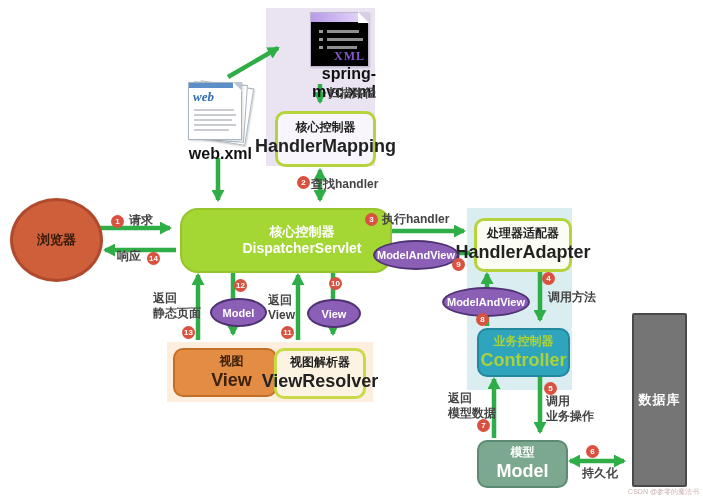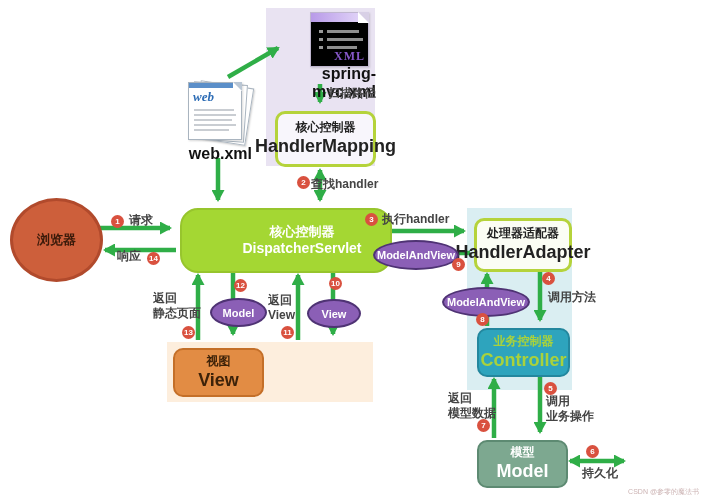--- a/index.html
+++ b/index.html
@@ -25,21 +25,21 @@
   .node.dispatcher .zh{font-size:13px;}
   .node.dispatcher .en{font-size:14px;text-align:right;}
 
   .node.hmapping{left:275px;top:111px;width:95px;height:50px;background:#f8f6fc;border:3px solid #b5d33b;color:#222;}
   .node.hadapter{left:474px;top:218px;width:92px;height:48px;background:#fbfdf4;border:3px solid #b5d33b;color:#222;}
   .node.controller{left:477px;top:328px;width:89px;height:45px;background:var(--controller-teal,#2ea4bd);
         border:2px solid #23879e;color:#a9d23c;}
   .node.model{left:477px;top:440px;width:87px;height:44px;background:var(--model-sage,#7da890);
         border:2px solid #5d8a72;color:#ffffff;}
   .node.view{left:173px;top:348px;width:87px;height:45px;background:var(--view-orange,#e28c44);
-        border:2px solid #c46f28;color:#3d2209;}
+        border:2px solid #c46f28;color:#3d2209;padding-left:13px;}
   .node.vresolver{left:274px;top:348px;width:86px;height:45px;background:#fdf3e2;border:3px solid #c8da48;color:#222;}
   .node.database{left:632px;top:313px;width:51px;height:170px;background:var(--database-gray,#757575);
         border:2px solid #4a4a4a;border-radius:2px;color:#fff;}
   .node.database .zh{font-size:13px;letter-spacing:1px;}
 
   .node.browser{left:10px;top:198px;width:87px;height:78px;border-radius:50%;
         background:var(--browser-orange,#cd5f3b);border:3px solid #b14a2c;color:#3a1a0a;}
   .node.browser .zh{font-size:13px;}
 
   
@@ -194,21 +194,28 @@
   <div class="node model">
     <div class="zh">模型</div>
     <div class="en">Model</div>
   </div>
 
   <div class="node view">
     <div class="zh">视图</div>
     <div class="en">View</div>
   </div>
 
-
+  <div class="node vresolver">
+    <div class="zh">视图解析器</div>
+    <div class="en">ViewResolver</div>
+  </div>
+
+  <div class="node database">
+    <div class="zh">数据库</div>
+  </div>
 
   <div class="ellipse mav el-mav1">ModelAndView</div>
   <div class="ellipse mav el-mav2">ModelAndView</div>
   <div class="ellipse small el-model">Model</div>
   <div class="ellipse small el-view">View</div>
 
   <span class="badge" style="left:111px;top:215px">1</span>
   <span class="badge" style="left:297px;top:176px">2</span>
   <span class="badge" style="left:365px;top:213px">3</span>
   <span class="badge" style="left:542px;top:272px">4</span>

